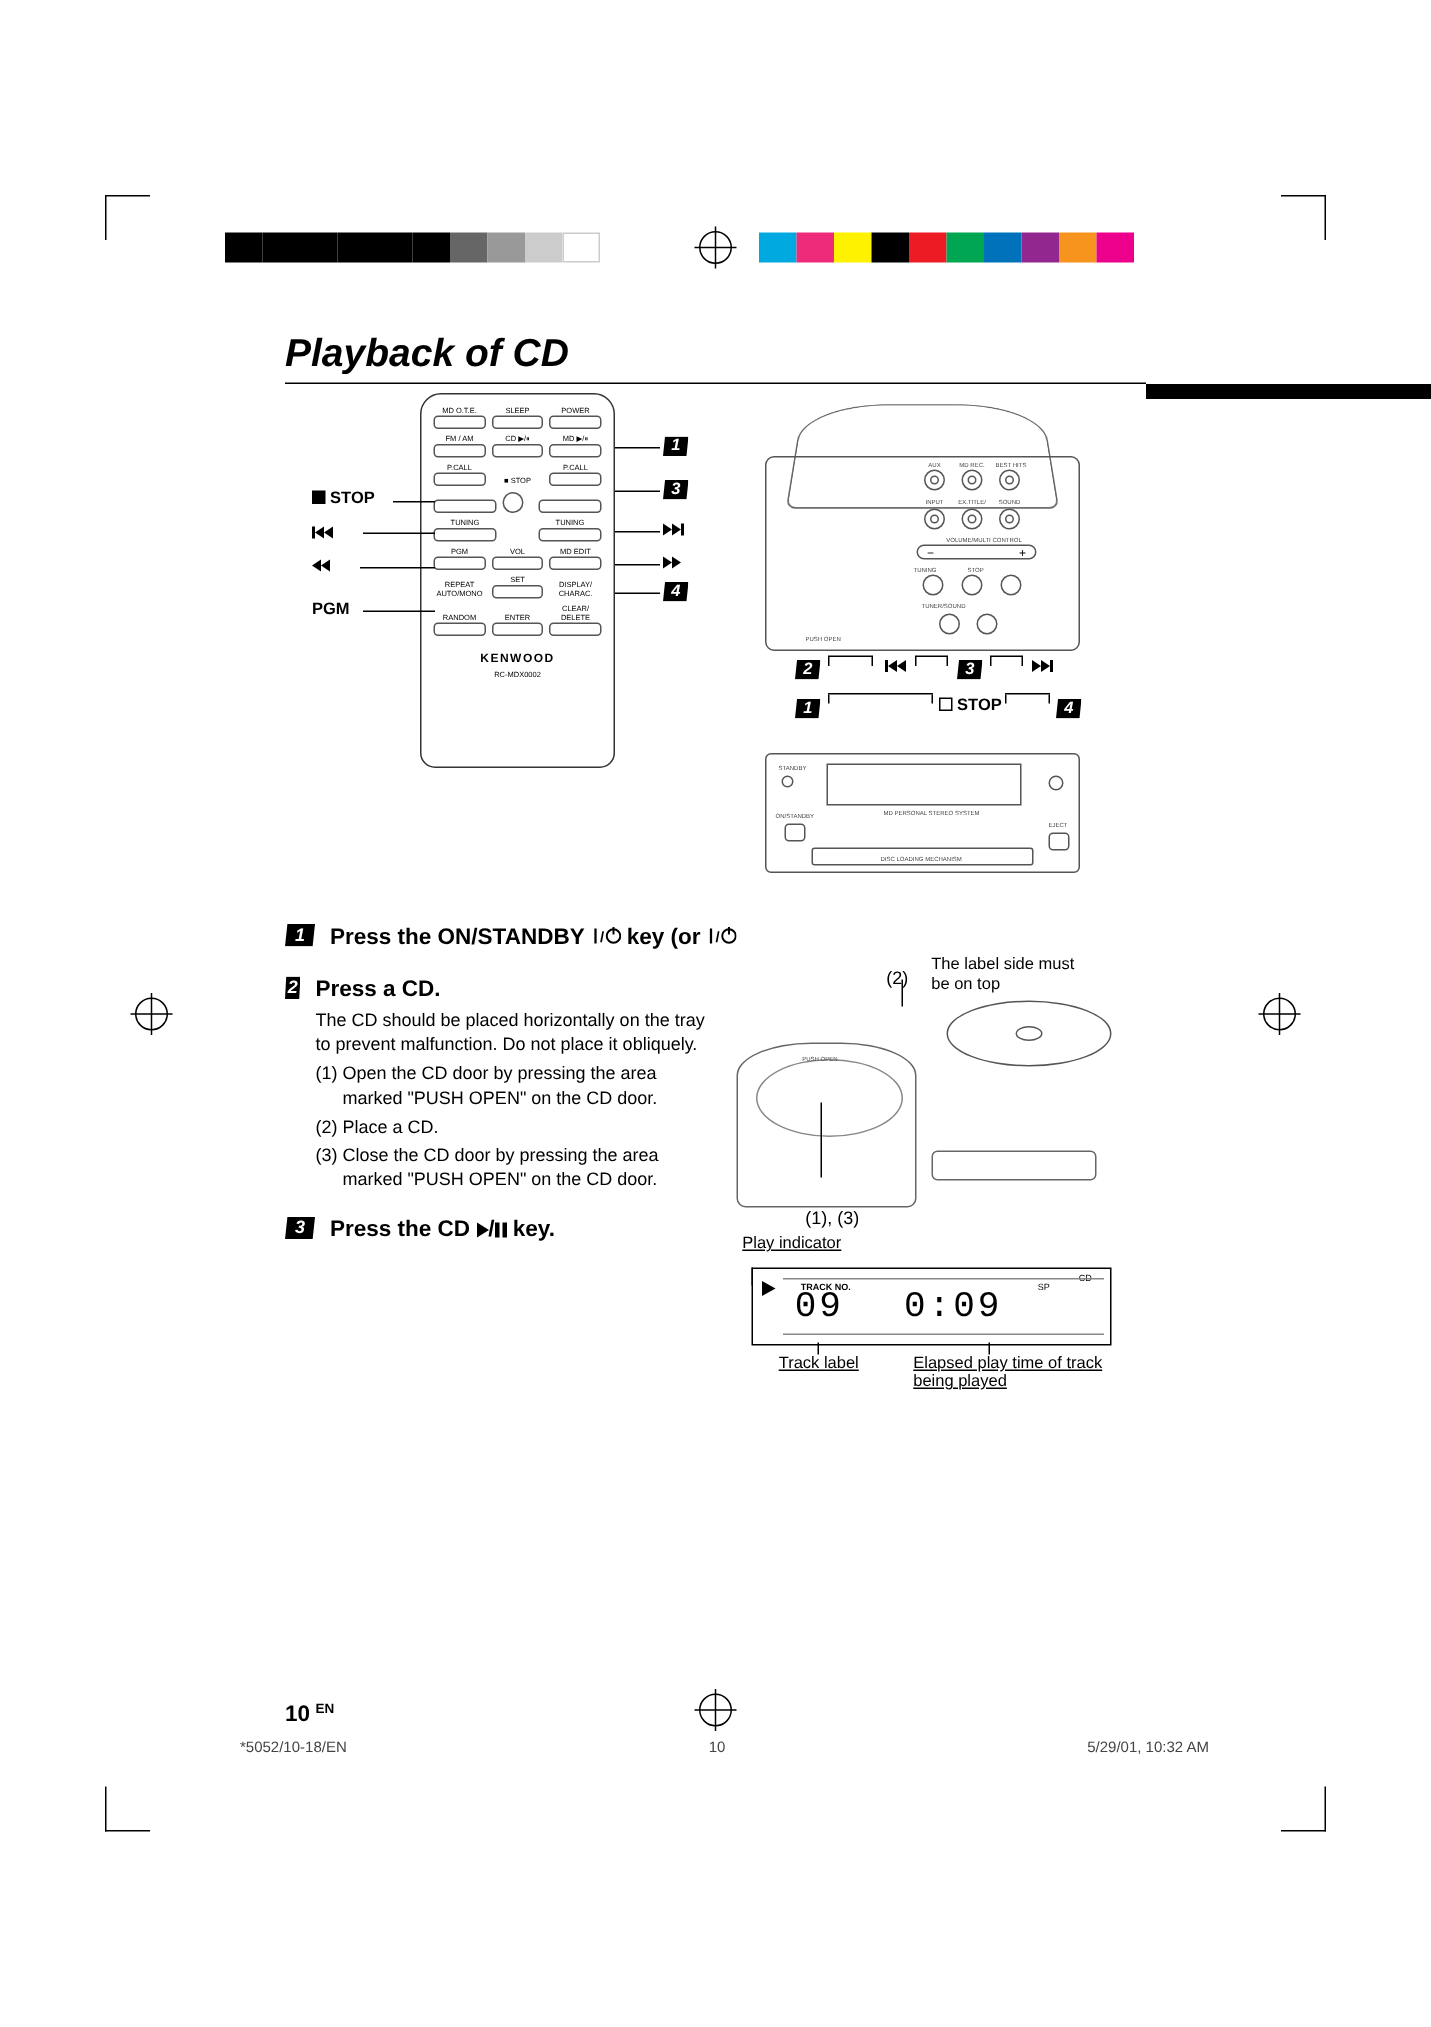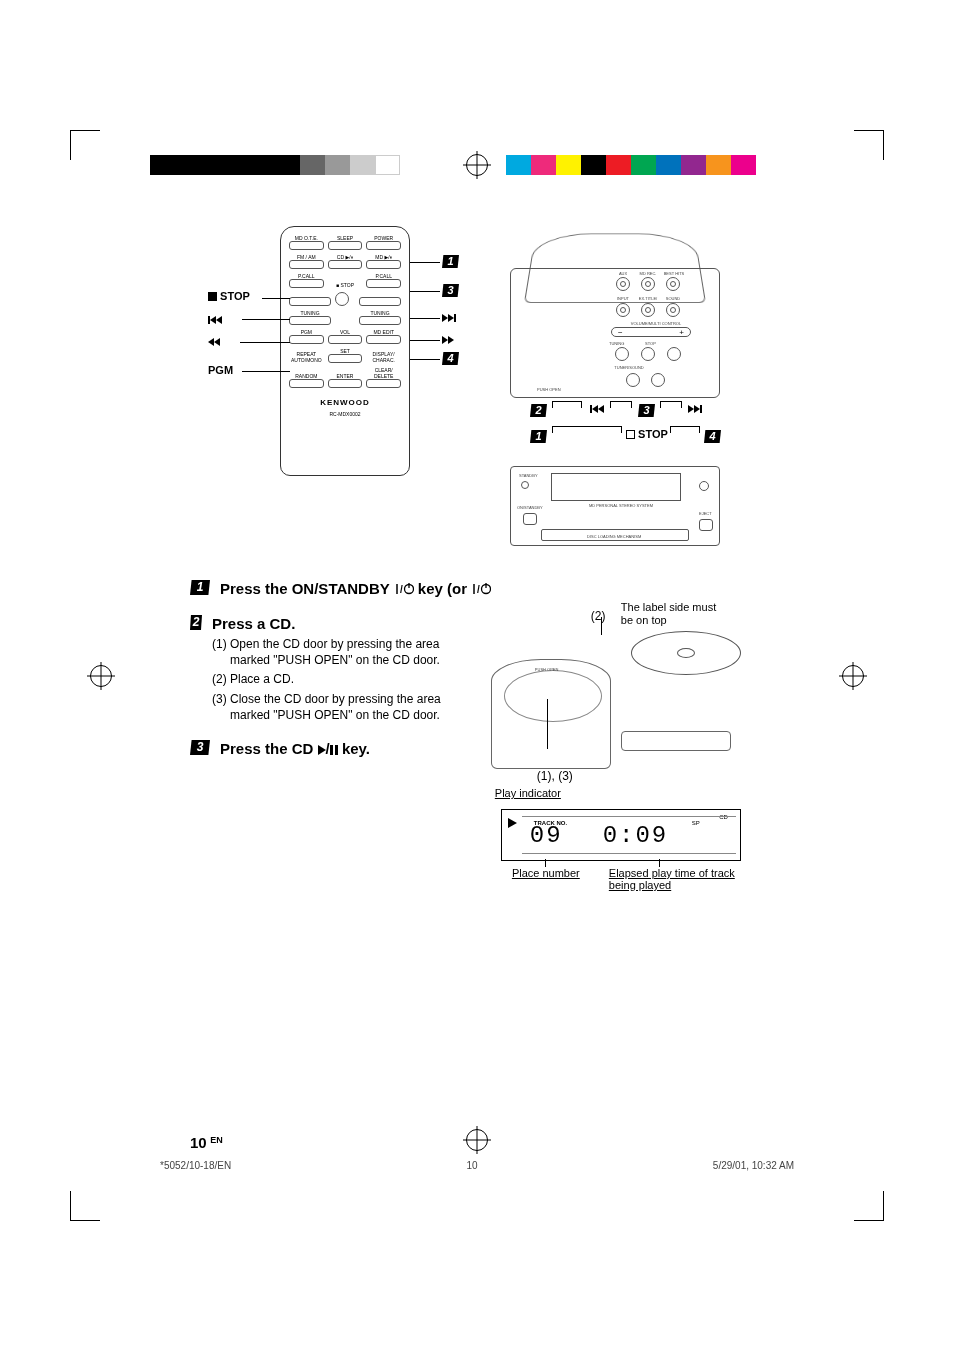--- a/index.html
+++ b/index.html
@@ -130,21 +130,21 @@
   .disp-box { border: 1px solid #000; height: 52px; width: 240px; position: relative; }
   .disp-inner { position: absolute; left: 20px; right: 4px; top: 6px; bottom: 6px; border-top: 1px solid #888; border-bottom: 1px solid #888; display: flex; align-items: center; gap: 40px; padding: 0 8px; }
   .play-tri { position: absolute; left: 6px; top: 8px; width: 0; height: 0; border-left: 9px solid #000; border-top: 5px solid transparent; border-bottom: 5px solid transparent; }
   .seg { font-family: "Courier New", monospace; font-size: 24px; letter-spacing: 2px; color: #888; }
   .seg .on { color: #000; }
   .tiny2 { position: absolute; font-size: 6px; }
   .cap { font-size: 11px; }
 
   .page-num { position: absolute; left: 0; bottom: 0; font-size: 13px; }
   .page-num b { font-size: 15px; }
-  .footer { position: absolute; left: 160px; right: 160px; bottom: 180px; font-size: 10px; color: #444; display: flex; justify-content: space-between; }
+  .footer { position: absolute; left: 160px; right: 148px; bottom: 180px; font-size: 10px; color: #444; display: flex; justify-content: space-between; }
 
   .pwr-sym { display: inline-block; vertical-align: -2px; }
   .square-sym { display: inline-block; width: 9px; height: 9px; background: #000; vertical-align: -1px; }
   .square-out { display: inline-block; width: 9px; height: 9px; border: 1px solid #000; vertical-align: -1px; }
   .play-sym { display: inline-block; width: 0; height: 0; border-left: 8px solid #000; border-top: 5px solid transparent; border-bottom: 5px solid transparent; vertical-align: -1px; }
   .pause-sym { display: inline-flex; gap: 2px; vertical-align: -1px; }
   .pause-sym span { width: 3px; height: 10px; background: #000; }
   .skip-sym { display: inline-flex; align-items: center; }
   .skip-sym .t { width:0;height:0;border-top:4px solid transparent;border-bottom:4px solid transparent; }
   .skip-sym .bar { width:2px;height:8px;background:#000; }
@@ -182,20 +182,24 @@
     <div class="sw" style="background: rgb(247, 148, 29);"></div>
     <div class="sw" style="background: rgb(236, 0, 140);"></div>
   </div>
 <div class="reg-mark reg-top"></div>
 <div class="reg-mark reg-bottom"></div>
 <div class="reg-mark reg-left"></div>
 <div class="reg-mark reg-right"></div>
 
 <div class="content">
 
+  <div style="position:relative;">
+    <h1 class="page-title">Playback of CD</h1>
+    <div class="black-bar"></div>
+  </div>
 
   <div class="diagrams">
 
     <div class="remote-wrap">
       <span class="callout-label" style="top:64px; left:18px;"><span class="square-sym"></span> <span>STOP</span></span>
       <div class="callout-line" style="top:72px;left:72px;width:28px;"></div>
 
       <span class="callout-label" style="top:88px; left:18px;"><span class="skip-sym">
             <span class="bar"></span>
             <span class="t" style="border-right:6px solid #000;"></span>
@@ -447,20 +451,21 @@
       </h2>
     </div>
   </div>
 
   <div class="cols">
     <div class="left-col">
       <div class="step">
         <span class="step-badge">2</span>
         <div class="step-text">
           <h2>Press a CD.</h2>
+          <p>The CD should be placed horizontally on the tray to prevent malfunction. Do not place it obliquely.</p>
           <ol>
             <li>(1) Open the CD door by pressing the area marked "PUSH OPEN" on the CD door.</li>
             <li>(2) Place a CD.</li>
             <li>(3) Close the CD door by pressing the area marked "PUSH OPEN" on the CD door.</li>
           </ol>
         </div>
       </div>
 
       <div class="step" style="margin-top:10px;">
         <span class="step-badge">3</span>
@@ -501,21 +506,21 @@
               <span class="tiny2" style="top:10px;right:40px;">SP</span>
               <span class="tiny2" style="top:4px;right:12px;">CD</span>
               <div class="disp-inner">
                 <span class="seg"><span class="on">09</span></span>
                 <span class="seg"><span class="on">0:09</span></span>
               </div>
             </div>
             <div style="display:flex;gap:18px;margin-top:6px;">
               <div style="width:90px;position:relative;">
                 <div style="position:absolute;left:44px;top:-8px;width:1px;height:8px;background:#000;"></div>
-                <div class="cap" style="text-align:center;">Place number</div>
+                <div class="cap" style="text-align:center;">Track label</div>
               </div>
               <div style="flex:1;position:relative;">
                 <div style="position:absolute;left:50px;top:-8px;width:1px;height:8px;background:#000;"></div>
                 <div class="cap">Elapsed play time of track being played</div>
               </div>
             </div>
           </div>
         </div>
       </div>
     </div>

